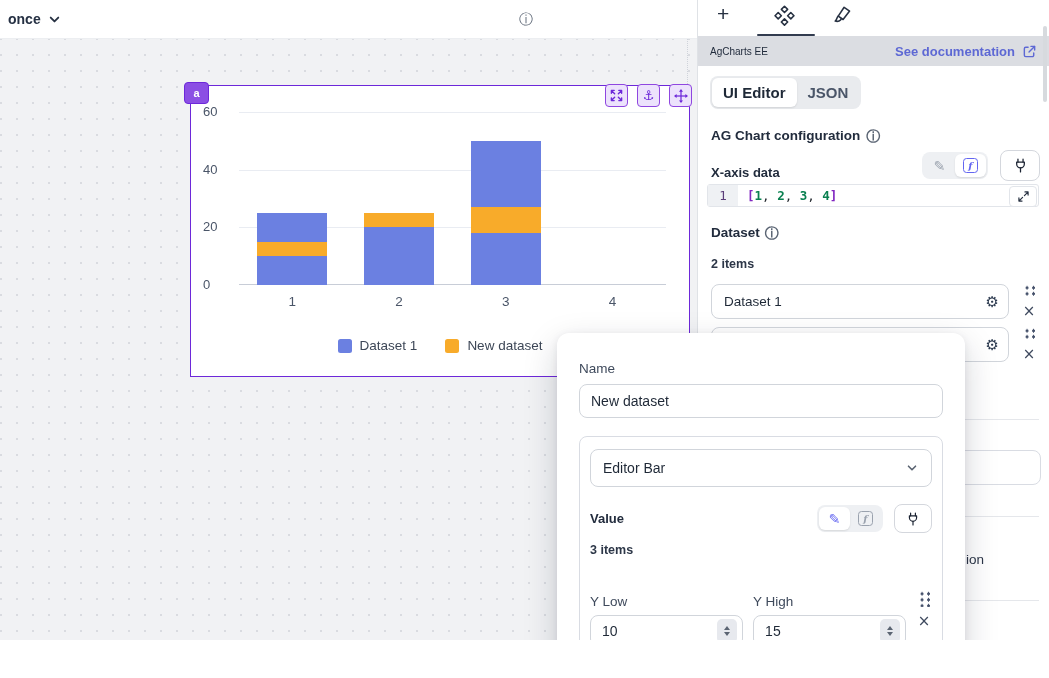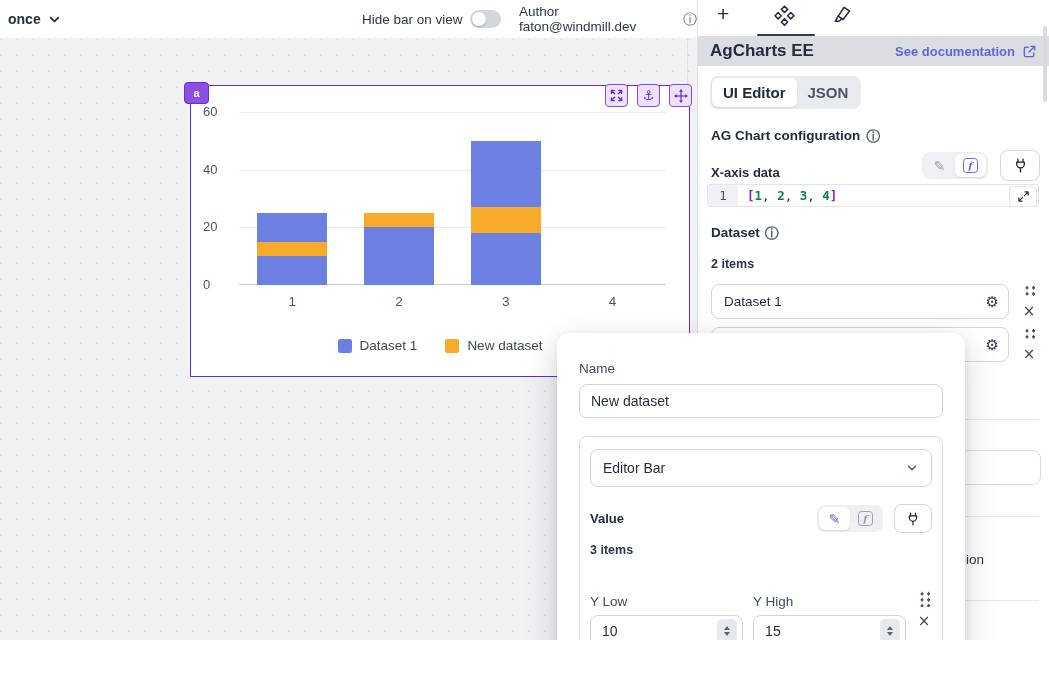--- a/index.html
+++ b/index.html
@@ -42,21 +42,21 @@
 
   
   .panel{position:absolute;left:697px;top:0;width:352px;height:678px;background:#fff;border-left:1px solid #dfe2e6;box-sizing:border-box;z-index:2;}
   .panel-tabs{position:relative;height:36px;}
   .ptab{position:absolute;top:5px;color:#273142;display:grid;place-items:center;}
   .ptab-add{left:19px;font-size:21px;font-weight:400;top:2px;}
   .ptab-comp{left:76px;}
   .ptab-brush{left:133px;}
   .ptab-underline{position:absolute;left:59px;bottom:0;width:58px;height:2.5px;background:#323c4f;border-radius:2px;}
   .panel-header{height:30px;background:#dbdde2;display:flex;align-items:center;justify-content:space-between;padding:0 12px;}
-  .ph-title{font-size:17px;font-weight:700;color:#222c3d;}
+  .ph-title{font-size:10px;font-weight:400;color:#222c3d;}
   .ph-link{display:flex;align-items:center;gap:7px;font-size:13px;font-weight:700;color:#5d68d4;cursor:pointer;}
   .panel-body{position:relative;height:612px;overflow:hidden;}
   .abs{position:absolute;}
 
   .segmented{left:12px;top:10px;display:inline-flex;background:#e9ebee;border-radius:8px;padding:2px;}
   .seg-chip{padding:6px 11px;font-size:15px;font-weight:700;border-radius:6px;color:#4a5568;}
   .seg-active{background:#fff;color:#1f2937;box-shadow:0 1px 2px rgba(0,0,0,.1);}
 
   .config-title{left:13px;top:62px;display:flex;align-items:center;gap:6px;font-size:13.5px;font-weight:700;color:#222c3d;}
   .sec-label{font-size:13px;font-weight:700;color:#222c3d;}
@@ -116,28 +116,21 @@
 
 <div class="screen">
 
   <div class="toolbar">
     <div class="tb-group tb-once">
       <span>once</span>
       <svg width="13" height="13" viewBox="0 0 12 12">
           <path d="M2.5 4.2 6 7.8 9.5 4.2" fill="none" stroke="#273142" stroke-width="1.7" stroke-linecap="round" stroke-linejoin="round"></path>
         </svg>
     </div>
-    <div class="tb-group tb-hide">
-      <span>Hide bar on view</span>
-      <span class="toggle">
-          <span class="knob"></span>
-        </span>
-    </div>
     <div class="tb-group tb-author">
-      <span>Author faton@windmill.dev</span>
       <span class="info glyph">ⓘ</span>
     </div>
   </div>
 
   <div class="canvas"></div>
   <div class="canvas-guide"></div>
 
   <div class="comp">
     <div class="comp-badge">a</div>
     <div class="comp-btns">

